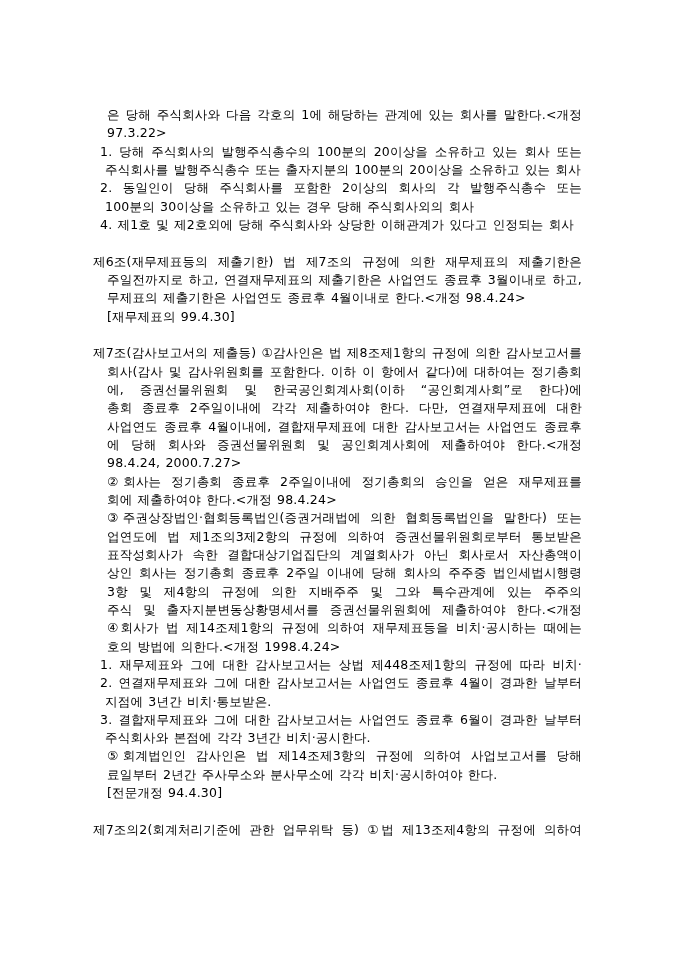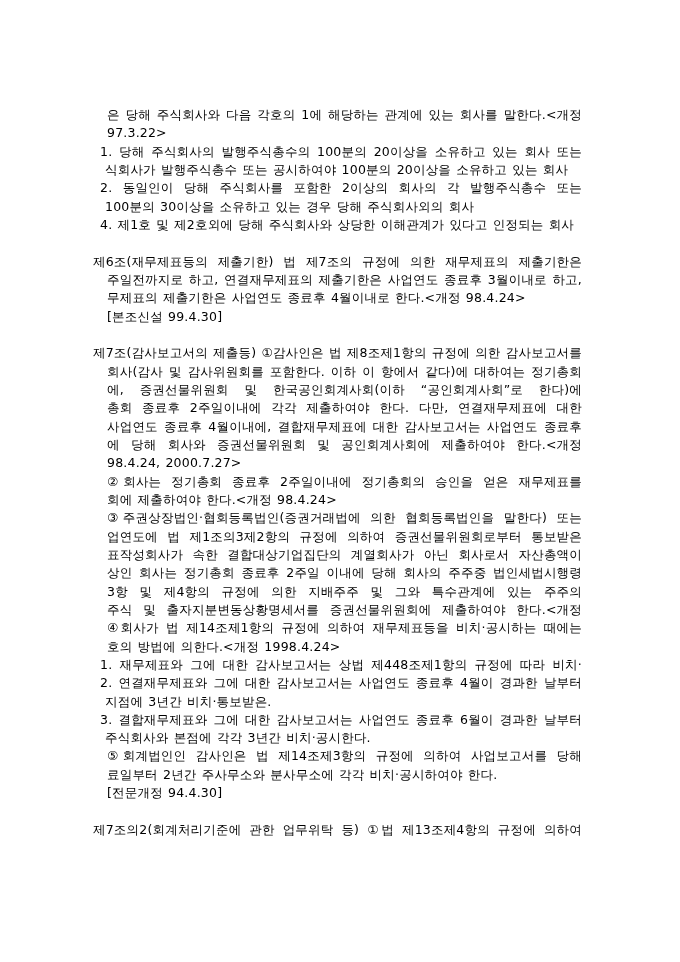--- a/index.html
+++ b/index.html
@@ -47,29 +47,29 @@
   }
 </style>
 </head>
 <body>
 
 <div class="page">
   <div class="doc" style="color: rgb(0, 0, 0);">
       <div class="line cont j">은 당해 주식회사와 다음 각호의 1에 해당하는 관계에 있는 회사를 말한다.&lt;개정 94.4.30,</div>
       <div class="line cont">97.3.22&gt;</div>
       <div class="line item j">1. 당해 주식회사의 발행주식총수의 100분의 20이상을 소유하고 있는 회사 또는 당해 주</div>
-      <div class="line itemcont">식회사가 발행주식총수 또는 공시하여야 100분의 20이상을 소유하고 있는 회사</div>
+      <div class="line itemcont">주식회사를 발행주식총수 또는 출자지분의 100분의 20이상을 소유하고 있는 회사</div>
       <div class="line item j">2. 동일인이 당해 주식회사를 포함한 2이상의 회사의 각 발행주식총수 또는 출자지분의</div>
       <div class="line itemcont">100분의 30이상을 소유하고 있는 경우 당해 주식회사외의 회사</div>
       <div class="line item">4. 제1호 및 제2호외에 당해 주식회사와 상당한 이해관계가 있다고 인정되는 회사</div>
       <div class="line blank"></div>
       <div class="line art j">제6조(재무제표등의 제출기한) 법 제7조의 규정에 의한 재무제표의 제출기한은 정기총회 6</div>
       <div class="line cont j">주일전까지로 하고, 연결재무제표의 제출기한은 사업연도 종료후 3월이내로 하고, 결합재</div>
       <div class="line cont">무제표의 제출기한은 사업연도 종료후 4월이내로 한다.&lt;개정 98.4.24&gt;</div>
-      <div class="line cont">[본조신설 99.4.30]</div>
+      <div class="line cont">[재무제표의 99.4.30]</div>
       <div class="line blank"></div>
       <div class="line art j">제7조(감사보고서의 제출등) ①감사인은 법 제8조제1항의 규정에 의한 감사보고서를 당해</div>
       <div class="line cont j">회사(감사 및 감사위원회를 포함한다. 이하 이 항에서 같다)에 대하여는 정기총회 1주일전</div>
       <div class="line cont j">에, 증권선물위원회 및 한국공인회계사회(이하 “공인회계사회”로 한다)에 대하여는 정기</div>
       <div class="line cont j">총회 종료후 2주일이내에 각각 제출하여야 한다. 다만, 연결재무제표에 대한 감사보고서는</div>
       <div class="line cont j">사업연도 종료후 4월이내에, 결합재무제표에 대한 감사보고서는 사업연도 종료후 6월이내</div>
       <div class="line cont j">에 당해 회사와 증권선물위원회 및 공인회계사회에 제출하여야 한다.&lt;개정 97.3.22,</div>
       <div class="line cont">98.4.24, 2000.7.27&gt;</div>
       <div class="line cont j">②회사는 정기총회 종료후 2주일이내에 정기총회의 승인을 얻은 재무제표를 증권선물위원</div>
       <div class="line cont">회에 제출하여야 한다.&lt;개정 98.4.24&gt;</div>

